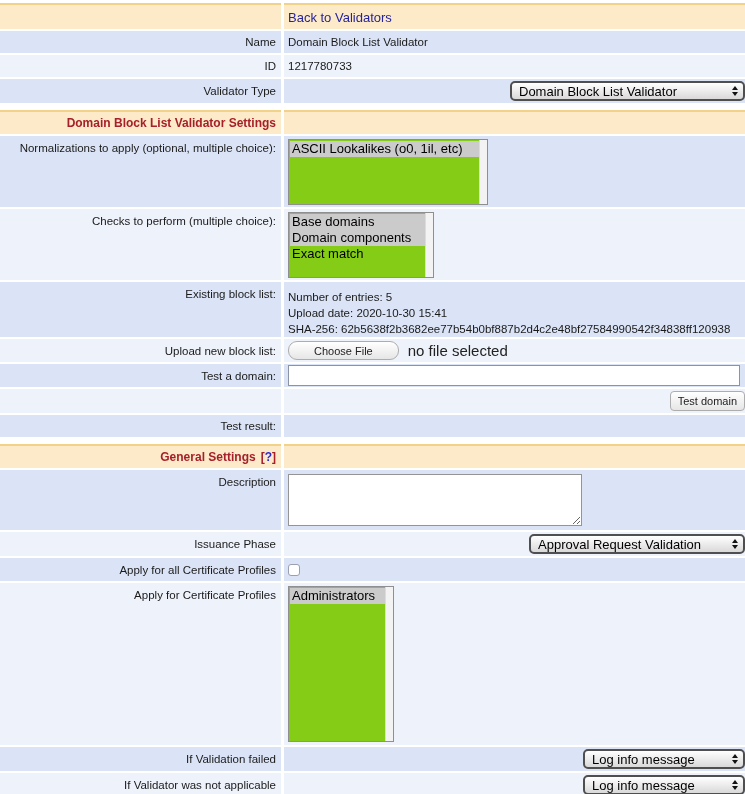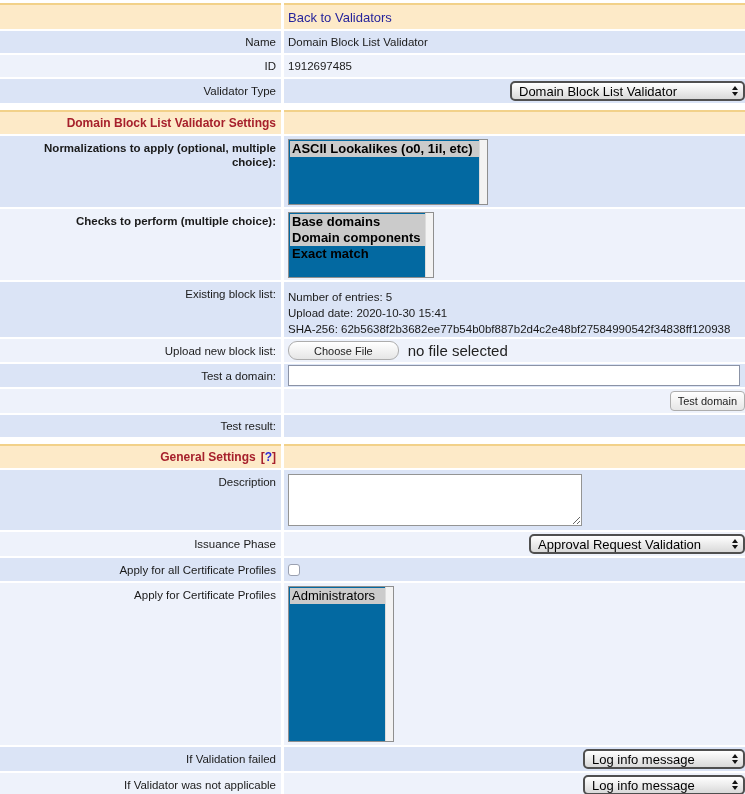--- a/index.html
+++ b/index.html
@@ -26,32 +26,32 @@
   .sec-title{font-size:12px;font-weight:bold;color:#a6202c;white-space:nowrap;}
   .help{font-size:12px;font-weight:bold;margin-left:5px;text-decoration:none;}
   .help .bracket{color:#a6202c;}
   .help .qm{color:#2b2bd4;}
   
   .lbl{font-size:11.5px;color:#1a1a1a;text-align:right;line-height:14px;}
   .val{font-size:11.5px;color:#1a1a1a;line-height:16px;}
   .navlink{font-size:13px;color:#26249c;text-decoration:none;}
   
   .h26>.cell{min-height:26px;} .h22>.cell{min-height:22px;} .h23>.cell{min-height:23px;}
-  .h24>.cell{min-height:24px;justify-content:flex-end;} .h51>.cell{min-height:51px;} .h71>.cell{min-height:71px;font-weight:bold;}
+  .h24>.cell{min-height:24px;justify-content:flex-end;} .h51>.cell{min-height:51px;} .h71>.cell{min-height:71px;}
   .h60>.cell{min-height:60px;} .h162>.cell{min-height:162px;}
   
   .mac-select{display:inline-flex;align-items:center;height:20px;border:2px solid #4f4f4f;
     border-radius:5px;background:linear-gradient(#ffffff,#d9d9d9);padding:0 5px 0 7px;
     box-sizing:border-box;font-size:13px;color:#000;cursor:default;}
   .mac-select .txt{flex:1;white-space:nowrap;overflow:hidden;}
   .arrows{display:flex;flex-direction:column;gap:2px;margin-left:8px;flex:none;}
   .arrows .up{width:0;height:0;border-left:3.5px solid transparent;border-right:3.5px solid transparent;border-bottom:4.5px solid #111;}
   .arrows .dn{width:0;height:0;border-left:3.5px solid transparent;border-right:3.5px solid transparent;border-top:4.5px solid #111;}
   
-  .listbox{position:relative;background:#0369a1;border:1px solid #8f8f8f;box-sizing:border-box;
+  .listbox{position:relative;background:#84cc16;border:1px solid #8f8f8f;box-sizing:border-box;
     overflow:hidden;padding:1px 8px 1px 1px;}
   .lb-track{position:absolute;top:0;right:0;bottom:0;width:7px;background:#f3f3f3;border-left:1px solid #dcdcdc;}
   .lb-item{font-size:13px;height:16px;line-height:16px;padding:0 2px;white-space:nowrap;color:#000;}
   .lb-item.sel{background:#cbcbcb;}
   
   .btn{display:inline-flex;align-items:center;justify-content:center;border:1px solid #adadad;
     background:linear-gradient(#ffffff,#e6e6e6);font-size:11px;color:#222;
     font-family:"Liberation Sans", sans-serif;cursor:default;}
   .choose-btn{height:17px;padding:0 25px;border-radius:9px;}
   .test-btn{height:18px;padding:0 7px;border-radius:4px;}
@@ -82,21 +82,21 @@
   <div class="cell valcell">
       <span class="val">Domain Block List Validator</span>
     </div>
 </div>
 
 <div class="row lite h22">
   <div class="cell lblcell">
       <span class="lbl">ID</span>
     </div>
   <div class="cell valcell">
-      <span class="val">1912697485</span>
+      <span class="val">1217780733</span>
     </div>
 </div>
 
 <div class="row blue h24">
   <div class="cell lblcell">
       <span class="lbl">Validator Type</span>
     </div>
   <div class="cell valcell">
     <div class="mac-select" style="width:235px">
       <span class="txt">Domain Block List Validator</span>

